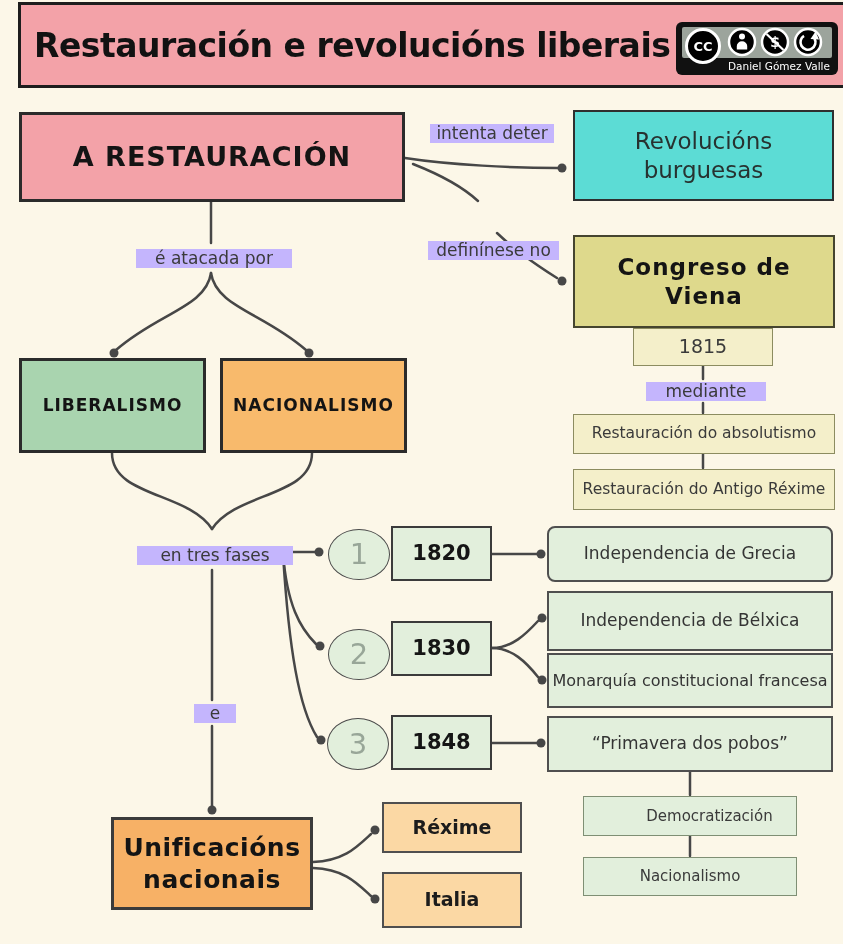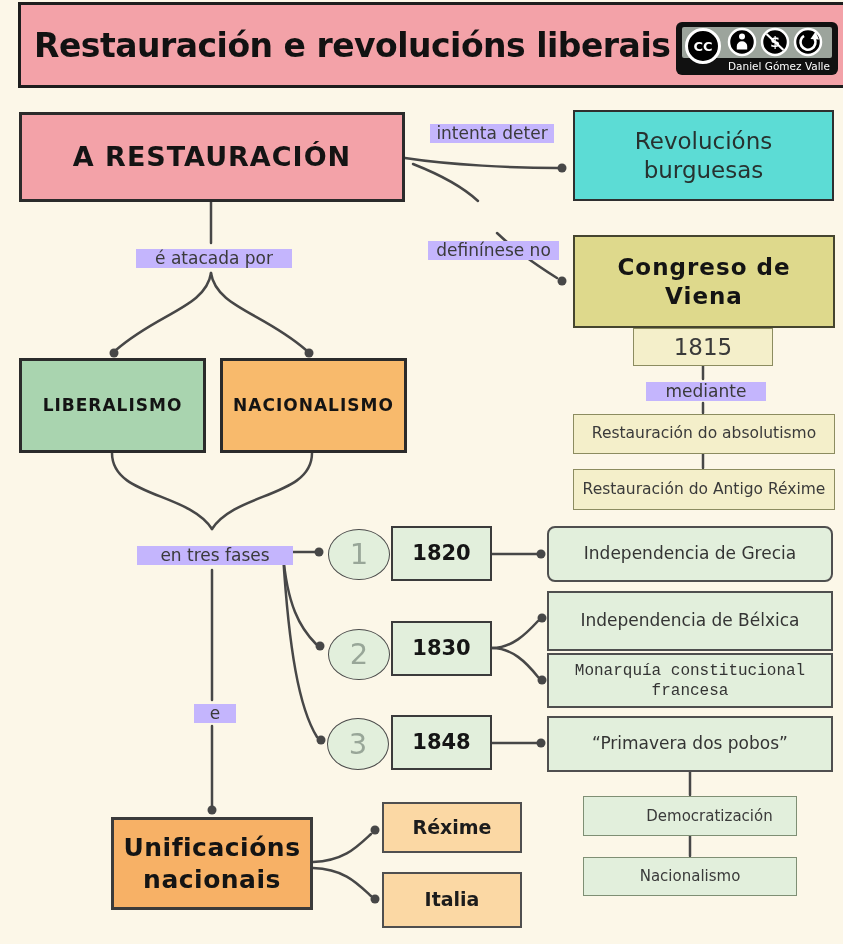--- a/index.html
+++ b/index.html
@@ -107,42 +107,42 @@
     </g>
     <text x="154" y="48" text-anchor="end" font-size="10.5" fill="#fff" font-family="DejaVu Sans, sans-serif">Daniel Gómez Valle</text>
   </svg>
 
   <div class="node cyan" style="left:573px;top:110px;width:261px;height:91px;padding:0 20px;">Revolucións burguesas</div>
 
   <div class="node pink title-font" style="left:19px;top:112px;width:386px;height:90px;font-size:27px;">A RESTAURACIÓN</div>
 
   <div class="node khaki title-font" style="left:573px;top:235px;width:262px;height:93px;font-size:23px;">Congreso de Viena</div>
 
-  <div class="node cream-box" style="left:633px;top:328px;width:140px;height:38px;font-size:23px;">1815</div>
+  <div class="node cream-box" style="left:633px;top:328px;width:140px;height:38px;font-size:19px;">1815</div>
 
   <div class="node cream-box" style="left:573px;top:414px;width:262px;height:40px;font-size:15.5px;">Restauración do absolutismo</div>
 
   <div class="node cream-box" style="left:573px;top:469px;width:262px;height:41px;font-size:15.5px;">Restauración do Antigo Réxime</div>
 
   <div class="node green title-font" style="left:19px;top:358px;width:187px;height:95px;font-size:17px;">LIBERALISMO</div>
 
   <div class="node orange title-font" style="left:220px;top:358px;width:187px;height:95px;font-size:17px;">NACIONALISMO</div>
 
   <div class="node numcircle" style="left:328px;top:529px;width:62px;height:51px;">1</div>
   <div class="node yearbox" style="left:391px;top:526px;width:101px;height:55px;">1820</div>
 
   <div class="node numcircle" style="left:328px;top:629px;width:62px;height:51px;">2</div>
   <div class="node yearbox" style="left:391px;top:621px;width:101px;height:55px;">1830</div>
 
   <div class="node numcircle" style="left:327px;top:718px;width:62px;height:52px;">3</div>
   <div class="node yearbox" style="left:391px;top:715px;width:101px;height:55px;">1848</div>
 
   <div class="node lgreen" style="left:547px;top:526px;width:286px;height:56px;border-radius:8px;">Independencia de Grecia</div>
   <div class="node lgreen" style="left:547px;top:591px;width:286px;height:60px;">Independencia de Bélxica</div>
-  <div class="node lgreen" style="left:547px;top:653px;width:286px;height:55px;font-size:16px;font-family:Liberation Mono, monospace;">Monarquía constitucional francesa</div>
+  <div class="node lgreen" style="left:547px;top:653px;width:286px;height:55px;font-size:16px;">Monarquía constitucional francesa</div>
   <div class="node lgreen" style="left:547px;top:716px;width:286px;height:56px;">“Primavera dos pobos”</div>
 
   <div class="node lgreen-thin" style="left:583px;top:796px;width:214px;height:40px;padding-left:39px;">Democratización</div>
   <div class="node lgreen-thin" style="left:583px;top:857px;width:214px;height:39px;">Nacionalismo</div>
 
   <div class="node orange2 title-font" style="left:111px;top:817px;width:202px;height:93px;font-size:25px;padding:0 18px;letter-spacing:0.5px;">Unificacións nacionais</div>
   <div class="node peach" style="left:382px;top:802px;width:140px;height:51px;">Réxime</div>
   <div class="node peach" style="left:382px;top:872px;width:140px;height:56px;">Italia</div>
 
   <div class="edge-label" style="left:430px;top:124px;width:118px;">intenta deter</div>

